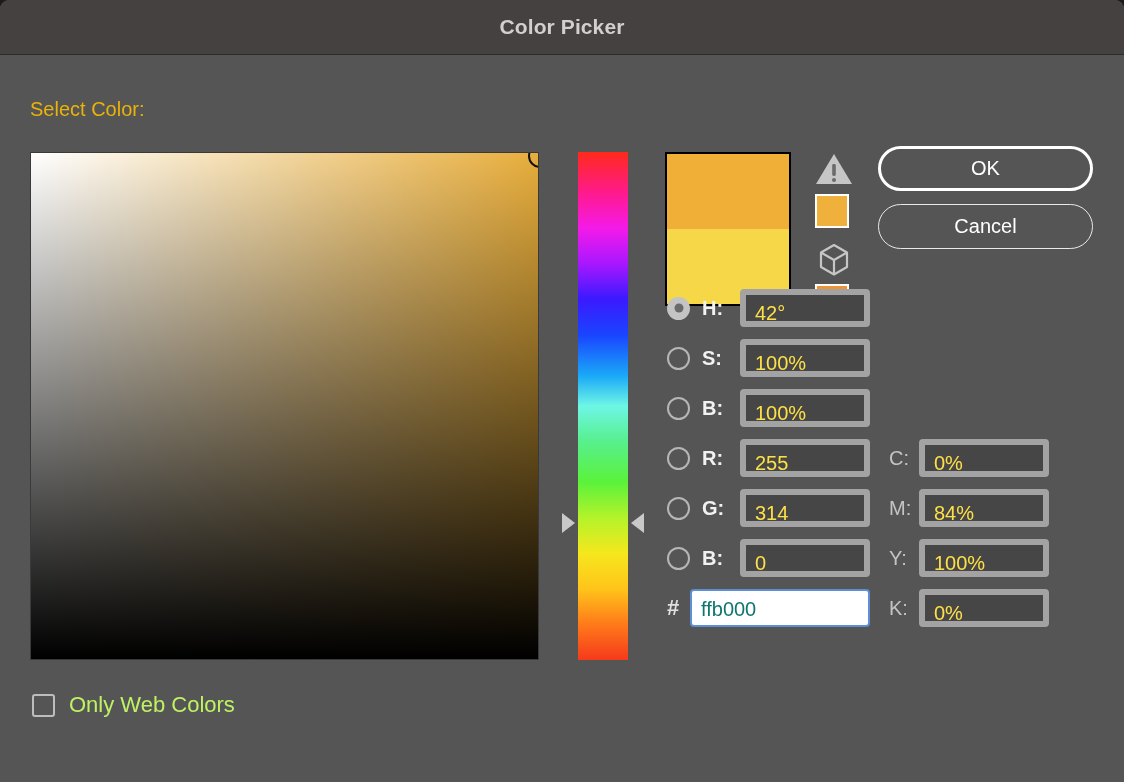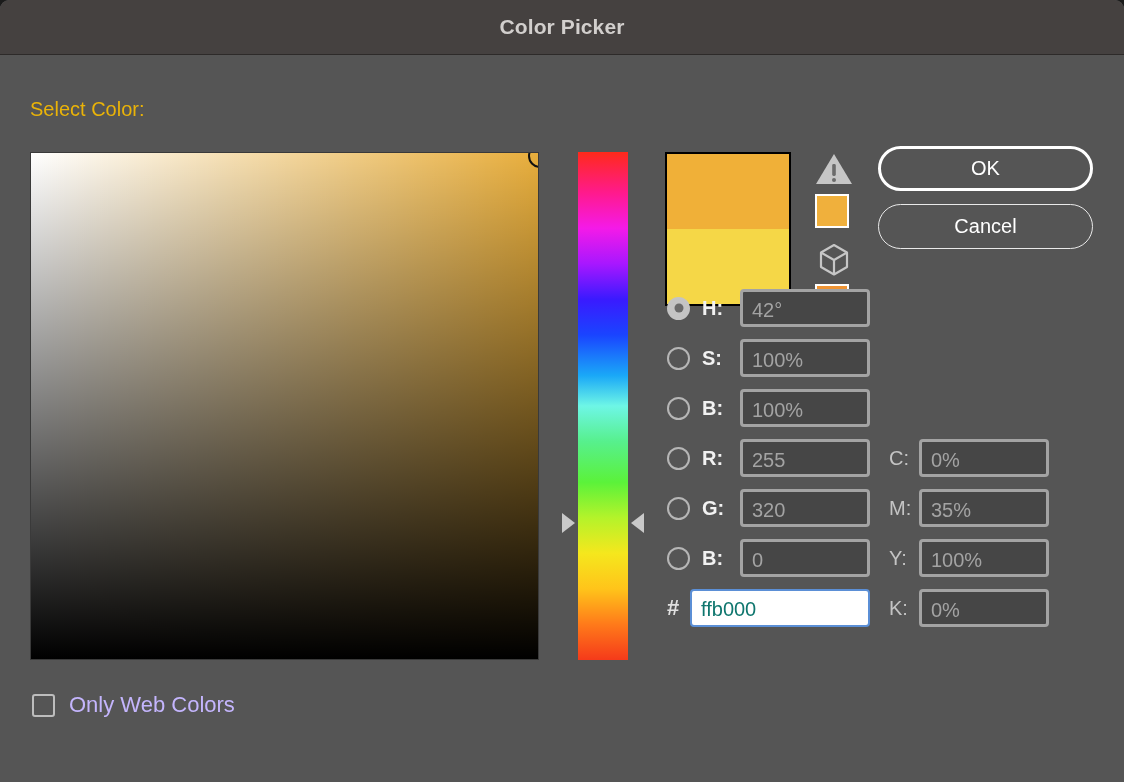--- a/index.html
+++ b/index.html
@@ -202,23 +202,23 @@
     font-size: 20px;
     font-weight: bold;
     color: #f2f2f2;
   }
   .rowlabel.dim { color: #c4c4c4; font-weight: normal; }
 
   .field {
     width: 130px;
     height: 38px;
     background: #464646;
-    border: 3px solid #a3a3a3;
+    border: 6px solid #a3a3a3;
     border-radius: 4px;
-    color: #a3a3a3;
+    color: #fde047;
     font-size: 20px;
     font-family: "Liberation Sans", sans-serif;
     padding: 0 9px;
     line-height: 36px;
   }
   .field.hex {
     background: #ffffff;
     color: #0f766e;
     border: 2px solid #5b8fd6;
   }
@@ -244,21 +244,21 @@
   }
   #only-web-box {
     width: 23px; height: 23px;
     border: 2px solid #bdbdbd;
     border-radius: 3px;
     background: transparent;
   }
   #only-web-label {
     margin-left: 14px;
     font-size: 22px;
-    color: #c4b5fd;
+    color: #bef264;
   }
 </style>
 </head>
 <body>
 
 <div id="window" style="background: rgb(85, 85, 85);">
 
   <div id="titlebar" style="background: rgb(69, 65, 64);">
     <div id="titlebar-text">Color Picker</div>
   </div>
@@ -324,40 +324,40 @@
     </div>
 
     <div class="row" style="top:383px">
       <div class="radio"></div>
       <div class="rowlabel">R:</div>
       <div class="field">255</div>
     </div>
     <div class="row" style="top:433px">
       <div class="radio"></div>
       <div class="rowlabel">G:</div>
-      <div class="field">320</div>
+      <div class="field">314</div>
     </div>
     <div class="row" style="top:483px">
       <div class="radio"></div>
       <div class="rowlabel">B:</div>
       <div class="field">0</div>
     </div>
 
     <div class="row" style="top:533px">
       <div class="hash-label">#</div>
       <div class="field hex" style="width:180px">ffb000</div>
     </div>
 
     <div class="row right" style="top:383px">
       <div class="rowlabel dim">C:</div>
       <div class="field">0%</div>
     </div>
     <div class="row right" style="top:433px">
       <div class="rowlabel dim">M:</div>
-      <div class="field">35%</div>
+      <div class="field">84%</div>
     </div>
     <div class="row right" style="top:483px">
       <div class="rowlabel dim">Y:</div>
       <div class="field">100%</div>
     </div>
     <div class="row right" style="top:533px">
       <div class="rowlabel dim">K:</div>
       <div class="field">0%</div>
     </div>
 

